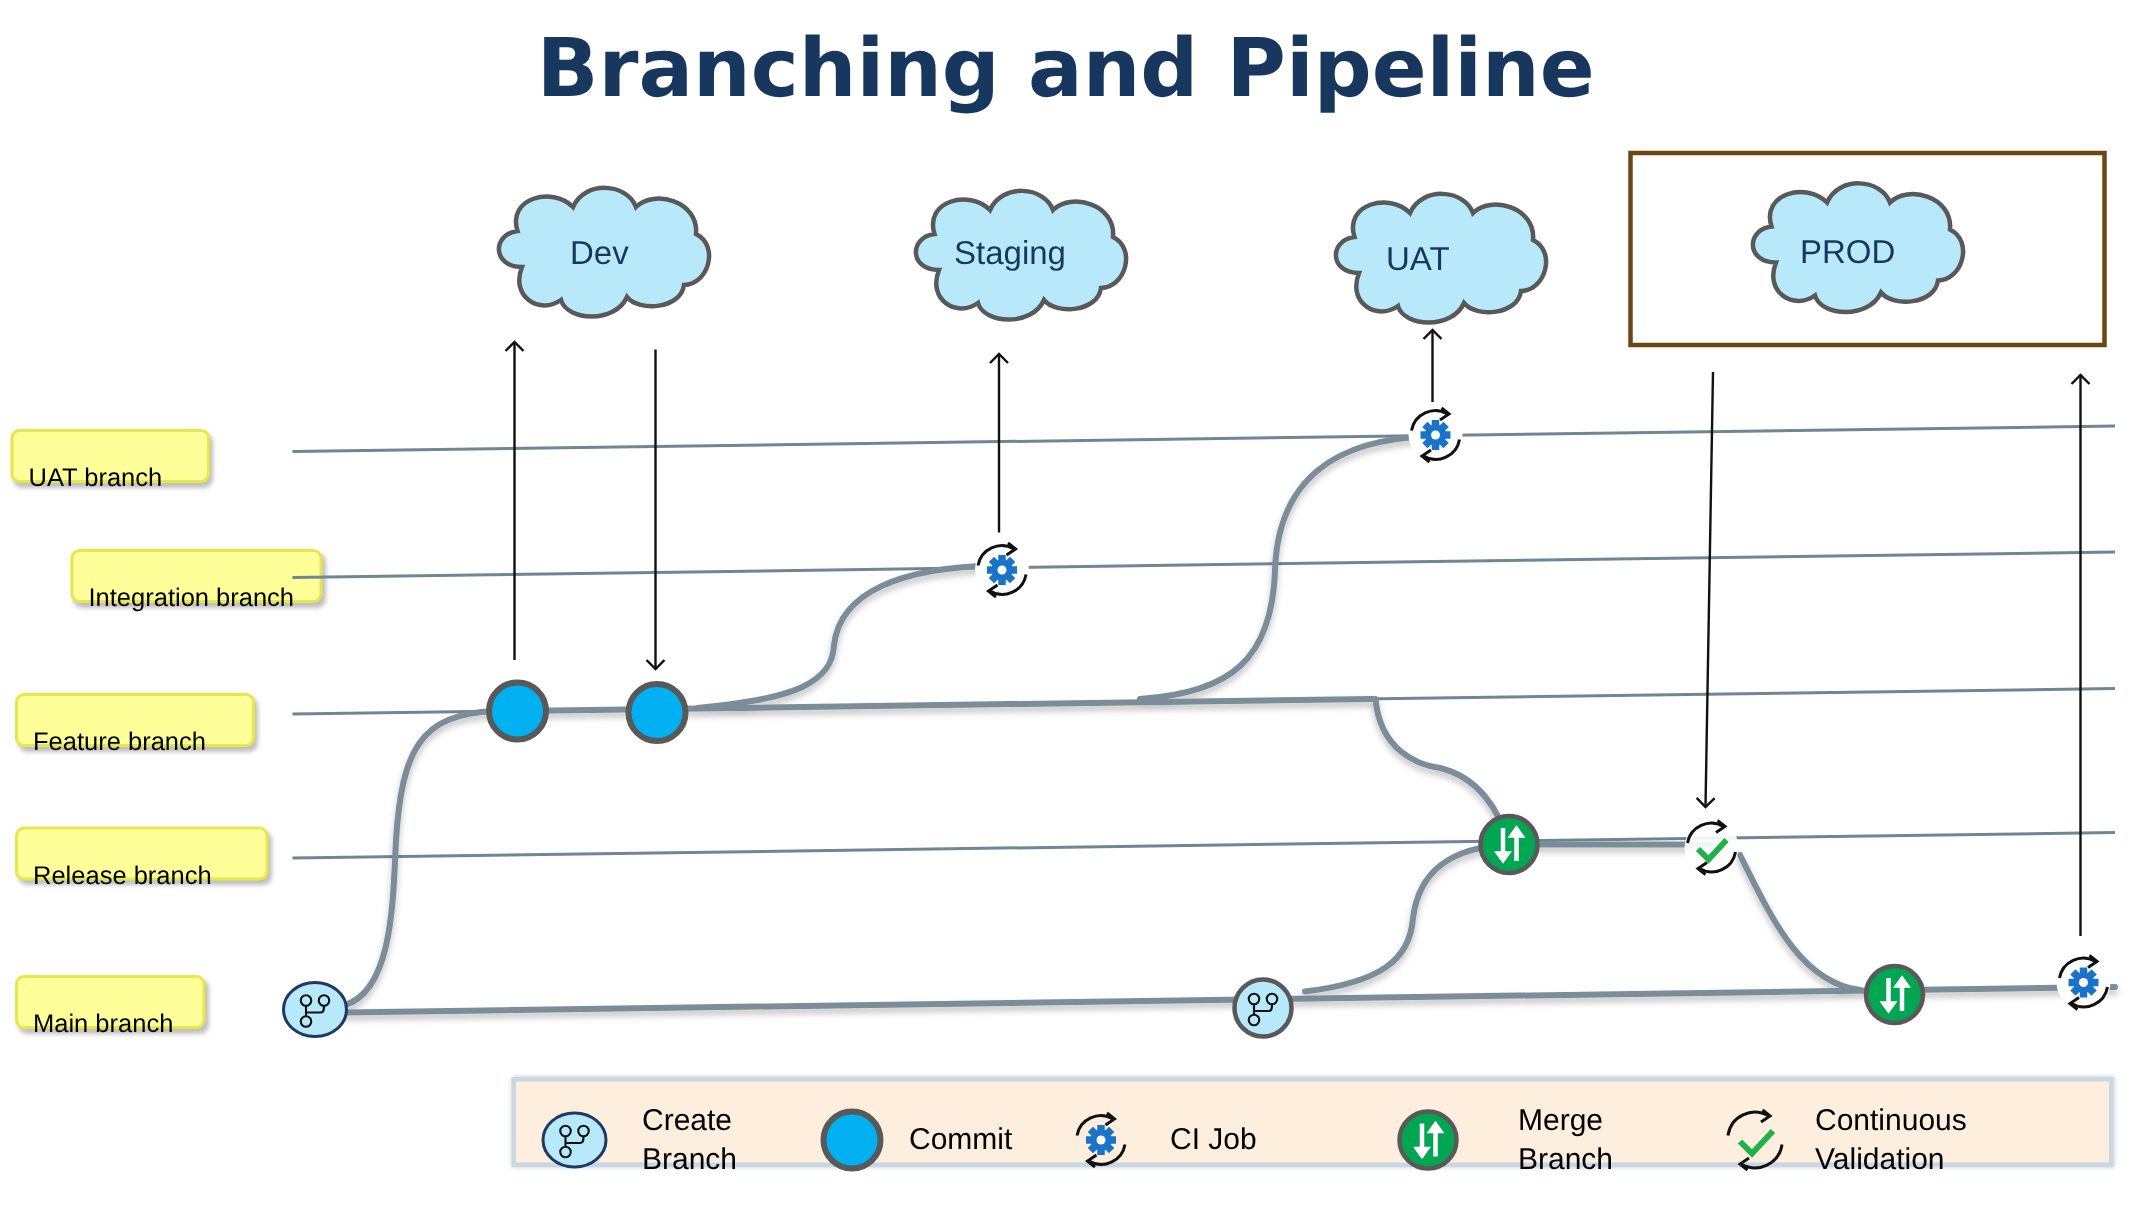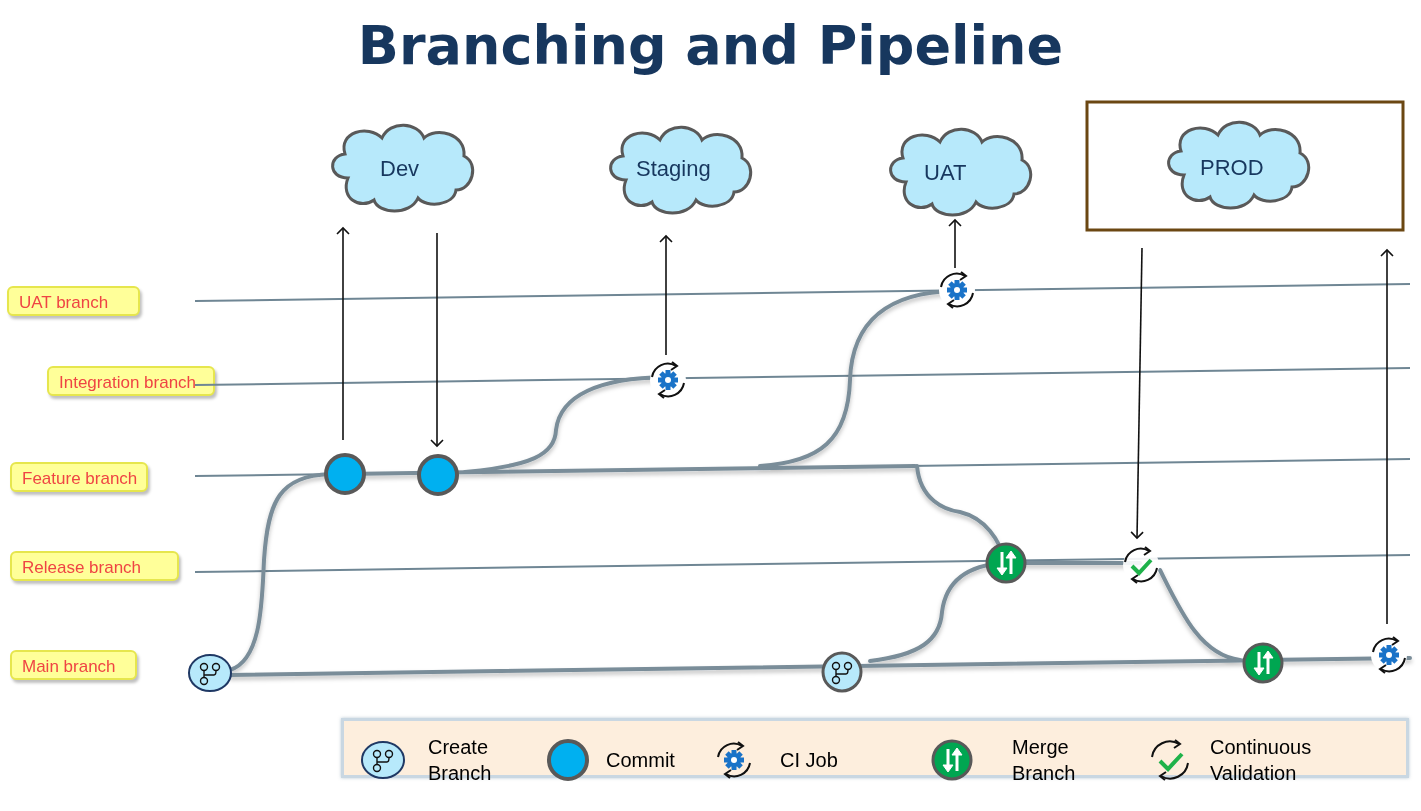--- a/index.html
+++ b/index.html
@@ -3,43 +3,43 @@
 <meta charset="utf-8">
 <style>
   html, body { margin: 0; padding: 0; background: #ffffff; }
   body { width: 1421px; height: 811px; position: relative; overflow: hidden; font-family: "Liberation Sans", sans-serif; }
   #title {
     position: absolute; left: 0; top: 14px; width: 1421px; text-align: center;
     font-family: "DejaVu Sans", sans-serif; font-weight: bold; font-size: 54px;
     color: #17375e; letter-spacing: 0px;
   }
   .branch-label {
-    position: absolute; height: 30px; line-height: 30px; padding: 0 10px;
+    position: absolute; height: 30px; line-height: 30px; padding: 16px 10px;
     background: #ffff99; border: 2px solid #e6e64d; border-radius: 6px;
-    box-shadow: 2px 3px 3px rgba(0,0,0,0.25); font-size: 17px; color: #ef4444;
+    box-shadow: 2px 3px 3px rgba(0,0,0,0.25); font-size: 17px; color: #000000;
     box-sizing: border-box; white-space: nowrap;
   }
   svg#diagram { position: absolute; left: 0; top: 0; }
   .cloud-text { font-family: "Liberation Sans", sans-serif; font-size: 22px; fill: #17375e; }
   #legend {
     position: absolute; left: 341px; top: 718px; width: 1068px; height: 60px;
     background: #fdeedd; border: 3px solid #c9d7e2; box-sizing: border-box;
     box-shadow: 0 0 3px rgba(120,150,170,0.5);
   }
   .legend-item { position: absolute; top: 0; height: 78px; display: flex; align-items: center; }
   .legend-label { font-size: 20px; color: #000; line-height: 26px; margin-left: 0; }
 </style>
 </head>
 <body>
 
 <div id="title">Branching and Pipeline</div>
 
 <div class="branch-label" style="left:7px;top:286px;width:133px;">UAT branch</div>
 <div class="branch-label" style="left:7px;top:366px;width:168px;margin-left:40px;">Integration branch</div>
-<div class="branch-label" style="left:10px;top:462px;width:138px;">Feature branch</div>
+<div class="branch-label" style="left:10px;top:462px;width:160px;">Feature branch</div>
 <div class="branch-label" style="left:10px;top:551px;width:169px;">Release branch</div>
 <div class="branch-label" style="left:10px;top:650px;width:127px;">Main branch</div>
 
 <svg id="diagram" width="1421" height="811" viewBox="0 0 1421 811">
   <defs>
     <marker id="arrowhead" markerWidth="14" markerHeight="14" refX="7" refY="7" orient="auto" markerUnits="userSpaceOnUse">
       <path d="M1,1 L7,7 L1,13" fill="none" stroke="#111" stroke-width="1.6"></path>
     </marker>
     <filter id="shadow" x="-20%" y="-20%" width="140%" height="160%">
       <feDropShadow dx="0" dy="3" stdDeviation="2" flood-color="#000" flood-opacity="0.25"></feDropShadow>

